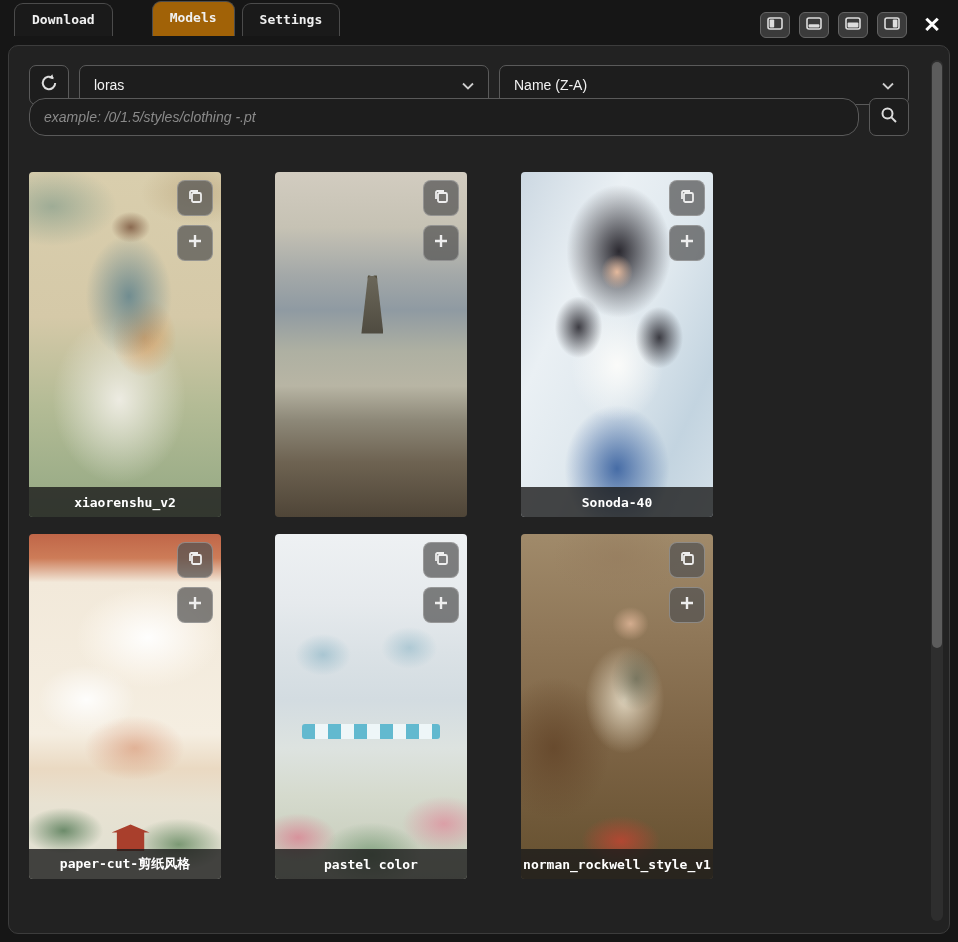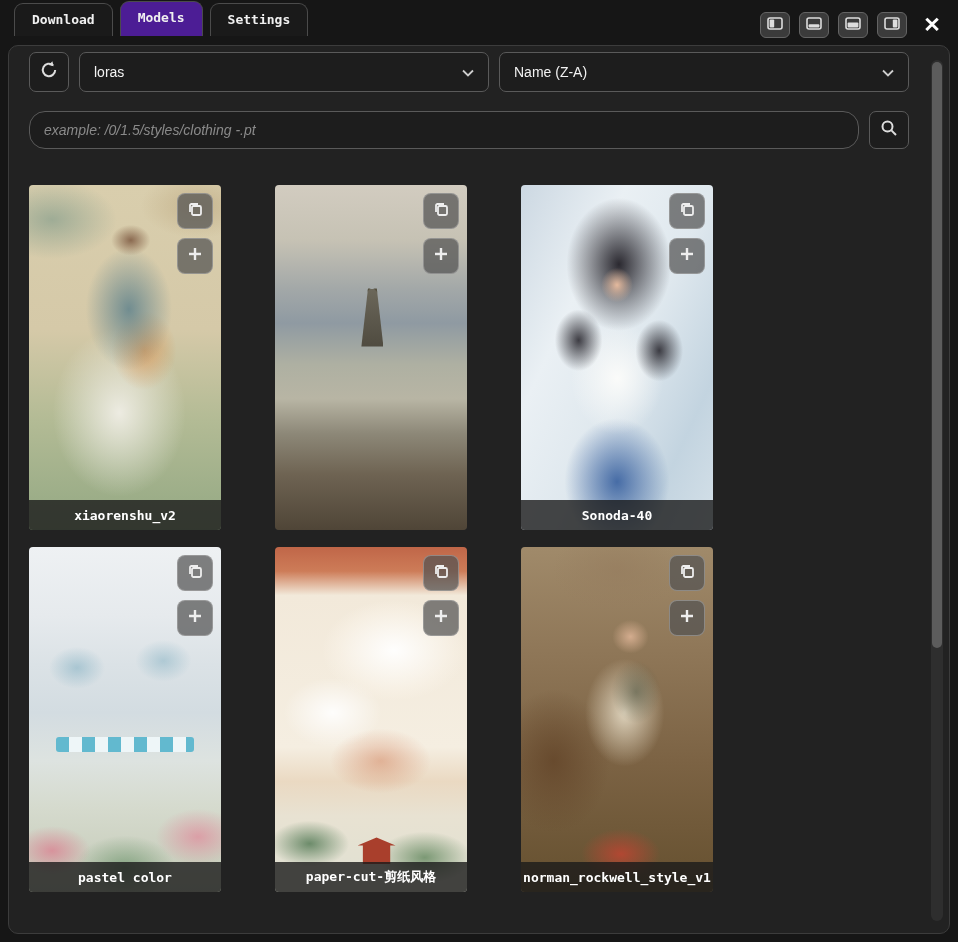--- a/index.html
+++ b/index.html
@@ -10,31 +10,31 @@
     -webkit-font-smoothing:antialiased;
   }
   
   .header{position:absolute;top:0;left:0;right:0;height:35px;display:flex;align-items:flex-end;padding-left:14px;box-sizing:border-box;}
   .tab{
     position:relative;z-index:2;margin-right:7px;margin-bottom:-1px;
     padding:8px 17px 9px;background:#1a1a1a;border:1px solid #4b4b4b;border-bottom:none;
     border-radius:9px 9px 0 0;color:#f0f0f0;cursor:pointer;
     font-family:"DejaVu Sans Mono", monospace;font-weight:700;font-size:13px;
   }
-  .tab.active{background:#4c1d95;padding-bottom:11px;}
+  .tab.active{background:#a16207;padding-bottom:11px;margin-left:32px;}
   .win-controls{position:absolute;top:11px;right:12px;display:flex;gap:9px;align-items:center;}
   .win-btn{width:30px;height:26px;background:#3b3b3b;border:1px solid #646464;border-radius:6px;display:flex;align-items:center;justify-content:center;cursor:pointer;box-sizing:border-box;}
   .close-btn{width:28px;height:28px;border:none;background:transparent;color:#fff;font-size:21px;font-weight:700;display:flex;align-items:center;justify-content:center;cursor:pointer;padding:0;margin-left:2px;}
   
   .panel{
     position:absolute;top:45px;left:8px;right:8px;bottom:8px;z-index:1;
     background:#222;border:1px solid #3c3c3c;border-radius:10px;
     box-sizing:border-box;padding:19px 40px 14px 20px;overflow:hidden;
   }
-  .toolbar{display:flex;gap:10px;height:27px;margin-bottom:19px;align-items:flex-end;}
+  .toolbar{display:flex;gap:10px;height:27px;margin-bottom:6px;}
   .icon-btn{width:40px;min-width:40px;height:40px;background:#1d1d1d;border:1px solid #5a5a5a;border-radius:7px;display:flex;align-items:center;justify-content:center;box-sizing:border-box;cursor:pointer;}
   .select{
     flex:1;height:40px;background:#1d1d1d;border:1px solid #5a5a5a;border-radius:7px;
     display:flex;align-items:center;justify-content:space-between;
     padding:0 14px;color:#f2f2f2;font-size:14px;box-sizing:border-box;cursor:pointer;
   }
   .search-row{display:flex;gap:10px;height:38px;margin-bottom:36px;}
   .search-input{
     flex:1;background:#1d1d1d;border:1px solid #5a5a5a;border-radius:16px;
     color:#eee;padding:0 14px;font-size:14px;outline:none;box-sizing:border-box;
@@ -242,20 +242,41 @@
             <span><svg width="16" height="16" viewBox="0 0 16 16">
                 <line x1="8" y1="2" x2="8" y2="14" stroke="#eee" stroke-width="2.4"></line>
                 <line x1="2" y1="8" x2="14" y2="8" stroke="#eee" stroke-width="2.4"></line>
               </svg></span>
           </div>
       </div>
       <div class="card-label">Sonoda-40</div>
     </div>
 
     <div class="card">
+      <div class="thumb t4">
+          <span class="temple"></span>
+        </div>
+      <div class="card-buttons">
+        <div class="card-btn">
+            <span><svg width="16" height="16" viewBox="0 0 16 16">
+                <rect x="5" y="5" width="9" height="9" rx="1.5" stroke="#eee" stroke-width="1.8" fill="none"></rect>
+                <path d="M11 3 L4.5 3 A1.5 1.5 0 0 0 3 4.5 L3 11" stroke="#eee" stroke-width="1.8" fill="none"></path>
+              </svg></span>
+          </div>
+        <div class="card-btn">
+            <span><svg width="16" height="16" viewBox="0 0 16 16">
+                <line x1="8" y1="2" x2="8" y2="14" stroke="#eee" stroke-width="2.4"></line>
+                <line x1="2" y1="8" x2="14" y2="8" stroke="#eee" stroke-width="2.4"></line>
+              </svg></span>
+          </div>
+      </div>
+      <div class="card-label">paper-cut-剪纸风格</div>
+    </div>
+
+    <div class="card">
       <div class="thumb t3">
           <span class="awning"></span>
         </div>
       <div class="card-buttons">
         <div class="card-btn">
             <span><svg width="16" height="16" viewBox="0 0 16 16">
                 <rect x="5" y="5" width="9" height="9" rx="1.5" stroke="#eee" stroke-width="1.8" fill="none"></rect>
                 <path d="M11 3 L4.5 3 A1.5 1.5 0 0 0 3 4.5 L3 11" stroke="#eee" stroke-width="1.8" fill="none"></path>
               </svg></span>
           </div>
@@ -263,41 +284,20 @@
             <span><svg width="16" height="16" viewBox="0 0 16 16">
                 <line x1="8" y1="2" x2="8" y2="14" stroke="#eee" stroke-width="2.4"></line>
                 <line x1="2" y1="8" x2="14" y2="8" stroke="#eee" stroke-width="2.4"></line>
               </svg></span>
           </div>
       </div>
       <div class="card-label">pastel color</div>
     </div>
 
     <div class="card">
-      <div class="thumb t4">
-          <span class="temple"></span>
-        </div>
-      <div class="card-buttons">
-        <div class="card-btn">
-            <span><svg width="16" height="16" viewBox="0 0 16 16">
-                <rect x="5" y="5" width="9" height="9" rx="1.5" stroke="#eee" stroke-width="1.8" fill="none"></rect>
-                <path d="M11 3 L4.5 3 A1.5 1.5 0 0 0 3 4.5 L3 11" stroke="#eee" stroke-width="1.8" fill="none"></path>
-              </svg></span>
-          </div>
-        <div class="card-btn">
-            <span><svg width="16" height="16" viewBox="0 0 16 16">
-                <line x1="8" y1="2" x2="8" y2="14" stroke="#eee" stroke-width="2.4"></line>
-                <line x1="2" y1="8" x2="14" y2="8" stroke="#eee" stroke-width="2.4"></line>
-              </svg></span>
-          </div>
-      </div>
-      <div class="card-label">paper-cut-剪纸风格</div>
-    </div>
-
-    <div class="card">
       <div class="thumb t5"></div>
       <div class="card-buttons">
         <div class="card-btn">
             <span><svg width="16" height="16" viewBox="0 0 16 16">
                 <rect x="5" y="5" width="9" height="9" rx="1.5" stroke="#eee" stroke-width="1.8" fill="none"></rect>
                 <path d="M11 3 L4.5 3 A1.5 1.5 0 0 0 3 4.5 L3 11" stroke="#eee" stroke-width="1.8" fill="none"></path>
               </svg></span>
           </div>
         <div class="card-btn">
             <span><svg width="16" height="16" viewBox="0 0 16 16">

